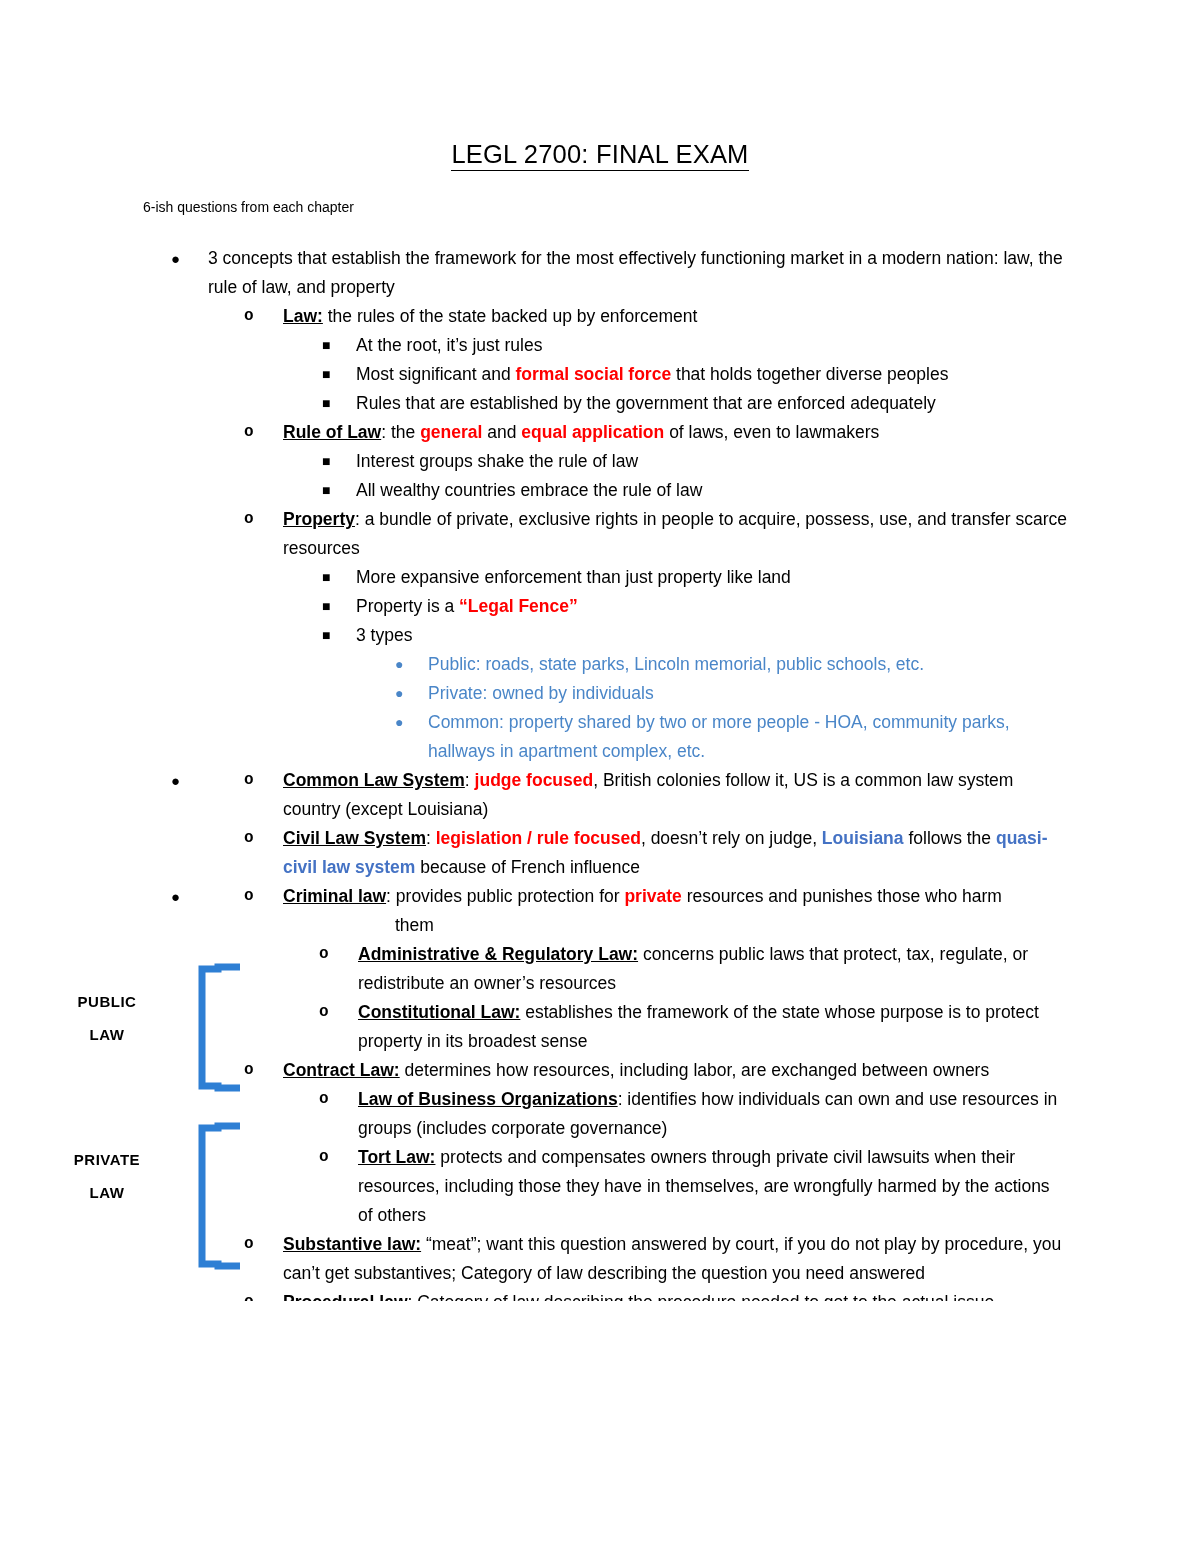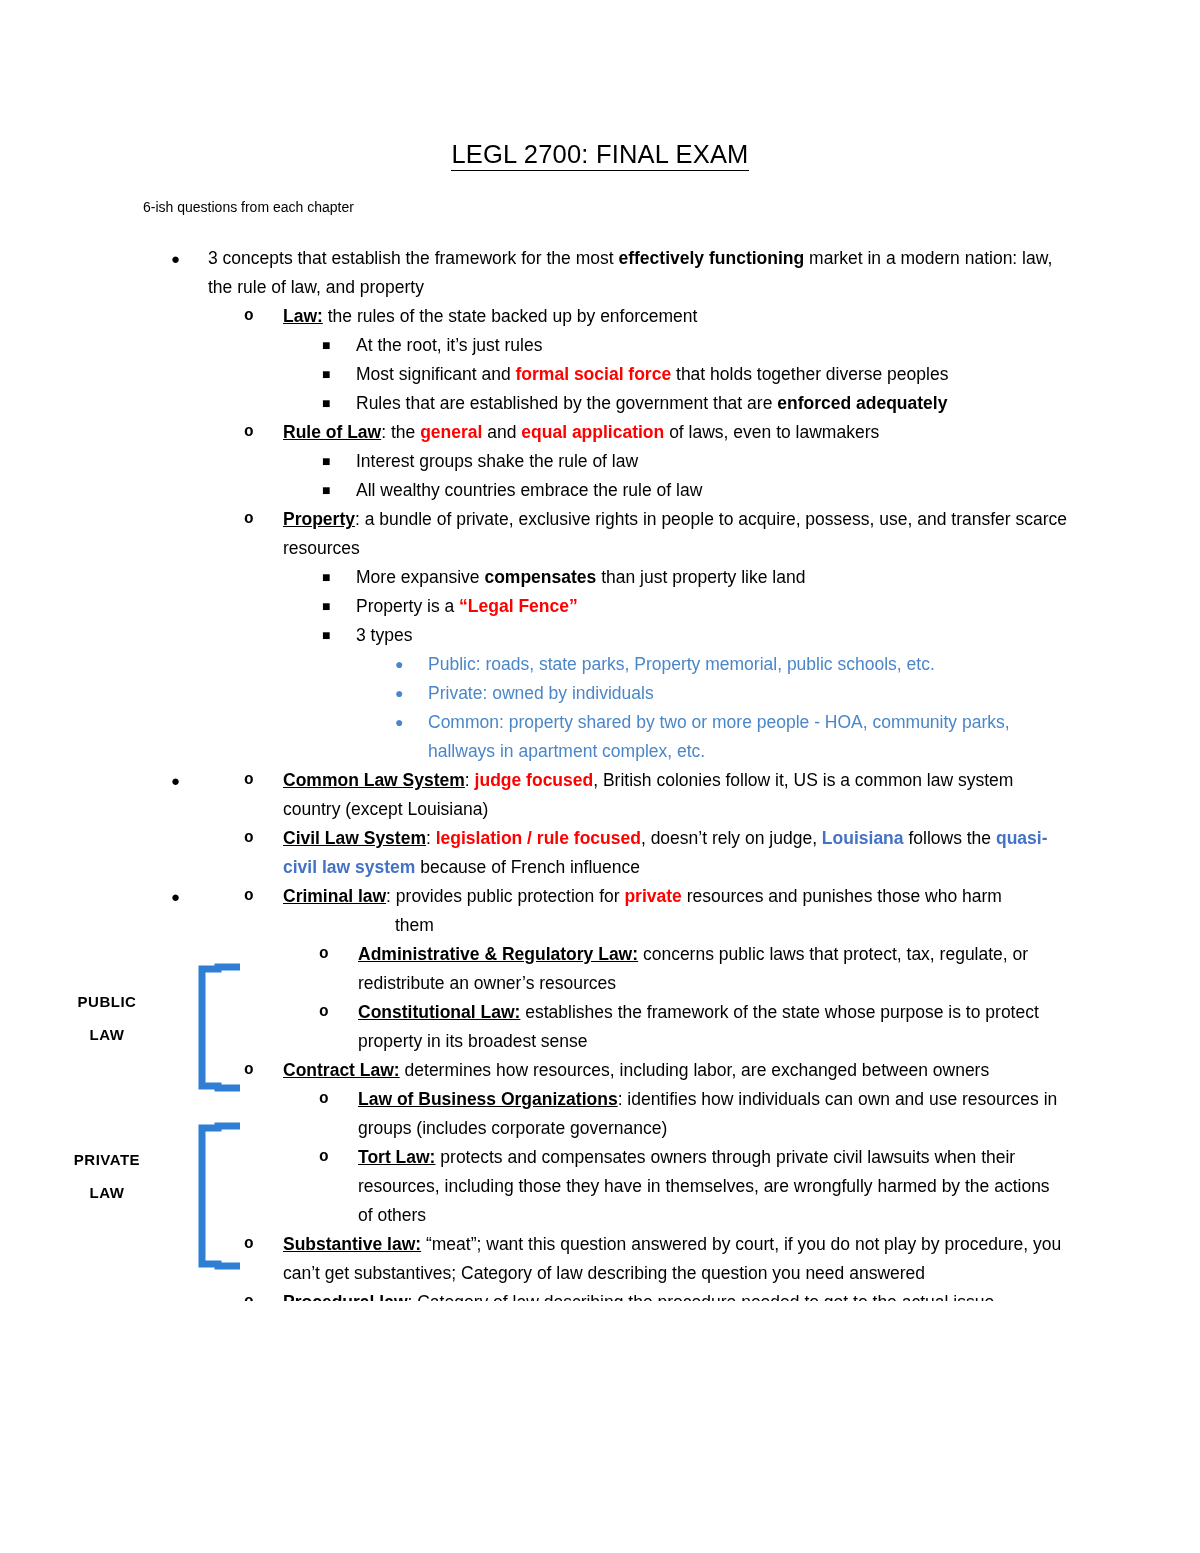--- a/index.html
+++ b/index.html
@@ -105,21 +105,21 @@
   
   .l4 > li.item { padding-left: 33px; margin-left: 39px; }
   .l4 > li.item > .bullet {
     font-size: 14px;
     line-height: 29px;
   }
   .l4 > li.item > .bullet::before { content: "\25CF"; }
 
   
   .u   { text-decoration: underline; font-weight: 700; }
-  .b   { font-weight: 700; }
+  .b   { font-weight: 400; }
   .red { color: #FF0000; font-weight: 700; }
   .blue-b { color: #4472C4; font-weight: 700; }
   .blue-txt { color: #4A86C8; }
 
   
   .law-label {
     position: absolute;
     width: 150px;
     text-align: center;
     font-size: 15px;
@@ -192,33 +192,33 @@
               </li>
             </ul>
           </li>
 
           <li class="item">
             <span class="bullet"></span>
             <span class="txt"><span class="u">Property</span><span>: a bundle of private, exclusive rights in people to acquire, possess, use, and transfer scarce resources</span></span>
             <ul class="lvl l3">
               <li class="item">
                 <span class="bullet"></span>
-                <span class="txt"><span>More expansive </span><span class="b">compensates</span><span> than just property like land</span></span>
+                <span class="txt"><span>More expansive </span><span class="b">enforcement</span><span> than just property like land</span></span>
               </li>
               <li class="item">
                 <span class="bullet"></span>
                 <span class="txt"><span>Property is a </span><span class="red">“Legal Fence”</span></span>
               </li>
               <li class="item">
                 <span class="bullet"></span>
                 <span class="txt">3 types</span>
                 <ul class="lvl l4">
                   <li class="item">
                     <span class="bullet blue-txt"></span>
-                    <span class="txt blue-txt">Public: roads, state parks, Property memorial, public schools, etc.</span>
+                    <span class="txt blue-txt">Public: roads, state parks, Lincoln memorial, public schools, etc.</span>
                   </li>
                   <li class="item">
                     <span class="bullet blue-txt"></span>
                     <span class="txt blue-txt">Private: owned by individuals</span>
                   </li>
                   <li class="item">
                     <span class="bullet blue-txt"></span>
                     <span class="txt blue-txt">Common: property shared by two or more people - HOA, community parks, hallways in apartment complex, etc.</span>
                   </li>
                 </ul>

